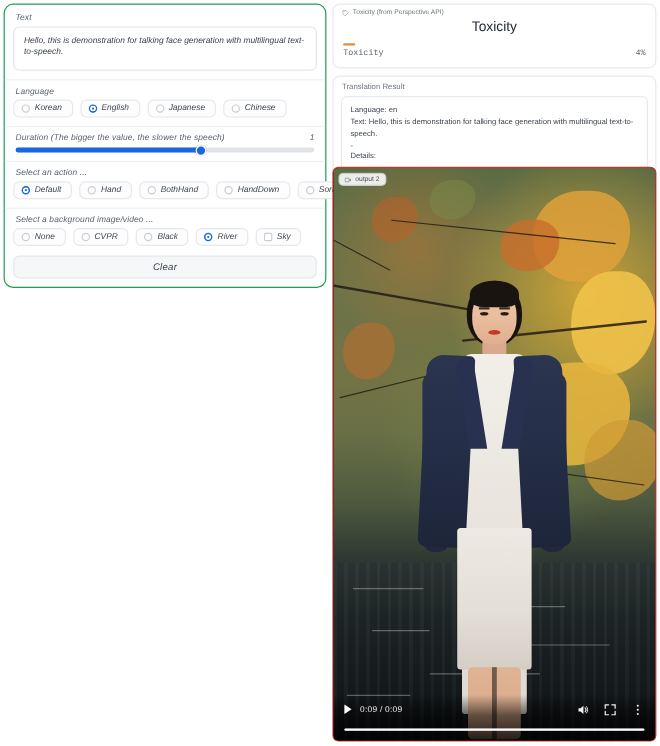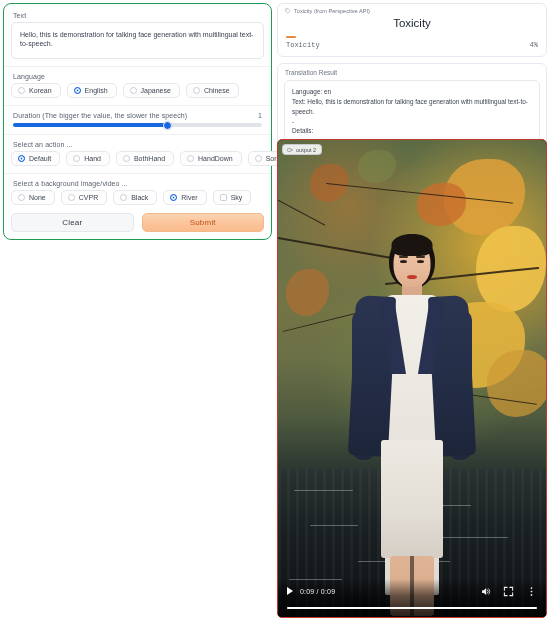--- a/index.html
+++ b/index.html
@@ -19,20 +19,21 @@
 
   
   .left-col {
     position: absolute;
     left: 3px; top: 3px;
     width: 269px;
     border: 1.5px solid #1f9d55;
     border-radius: 8px;
     background: #ffffff;
     padding: 6px 7px 7px 7px;
+    font-style: italic;
   }
   .field-label {
     font-size: 7px;
     color: #5a6270;
     margin: 2px 0 3px 2px;
     letter-spacing: .1px;
   }
   .textarea-box {
     width: 100%;
     height: 37px;
@@ -459,21 +460,20 @@
         <span>River</span>
       </div>
       <div class="radio-pill">
         <span class="radio-dot sq"></span>
         <span>Sky</span>
       </div>
     </div>
 
     <div class="btn-row">
       <div class="btn btn-clear">Clear</div>
-      <div class="btn btn-submit">Submit</div>
     </div>
   </div>
 
   <div class="right-col">
 
     <div class="card">
       <div class="card-tag">
         <svg class="tag-icon" viewBox="0 0 16 16">
           <path d="M2 2h7l5 5-7 7-5-5V2z" fill="none" stroke="#8d939e" stroke-width="1.4"></path>
           <circle cx="5" cy="5" r="1" fill="#8d939e"></circle>

